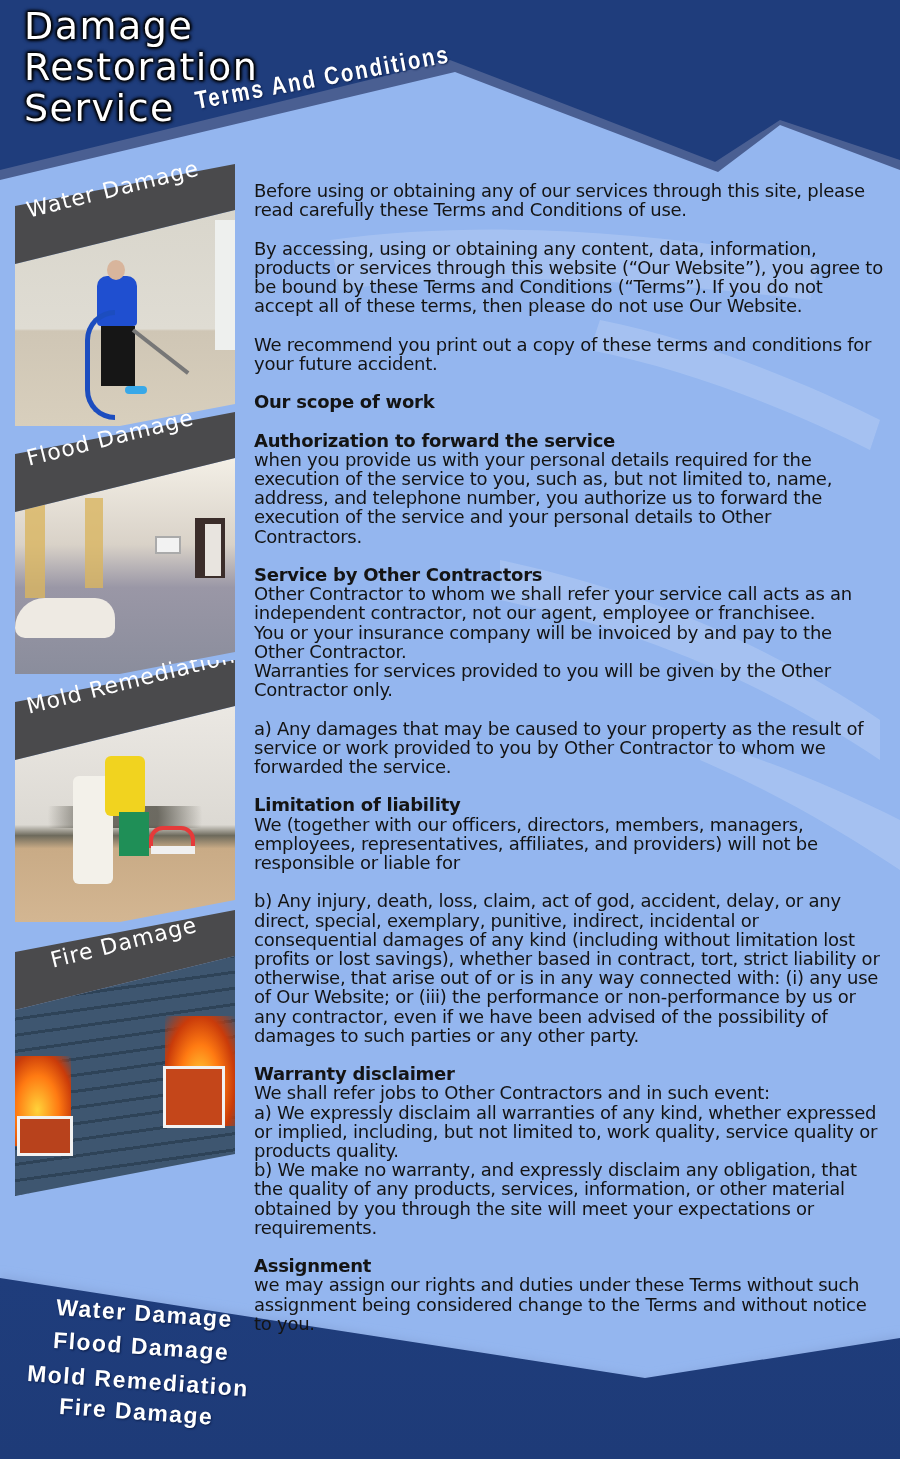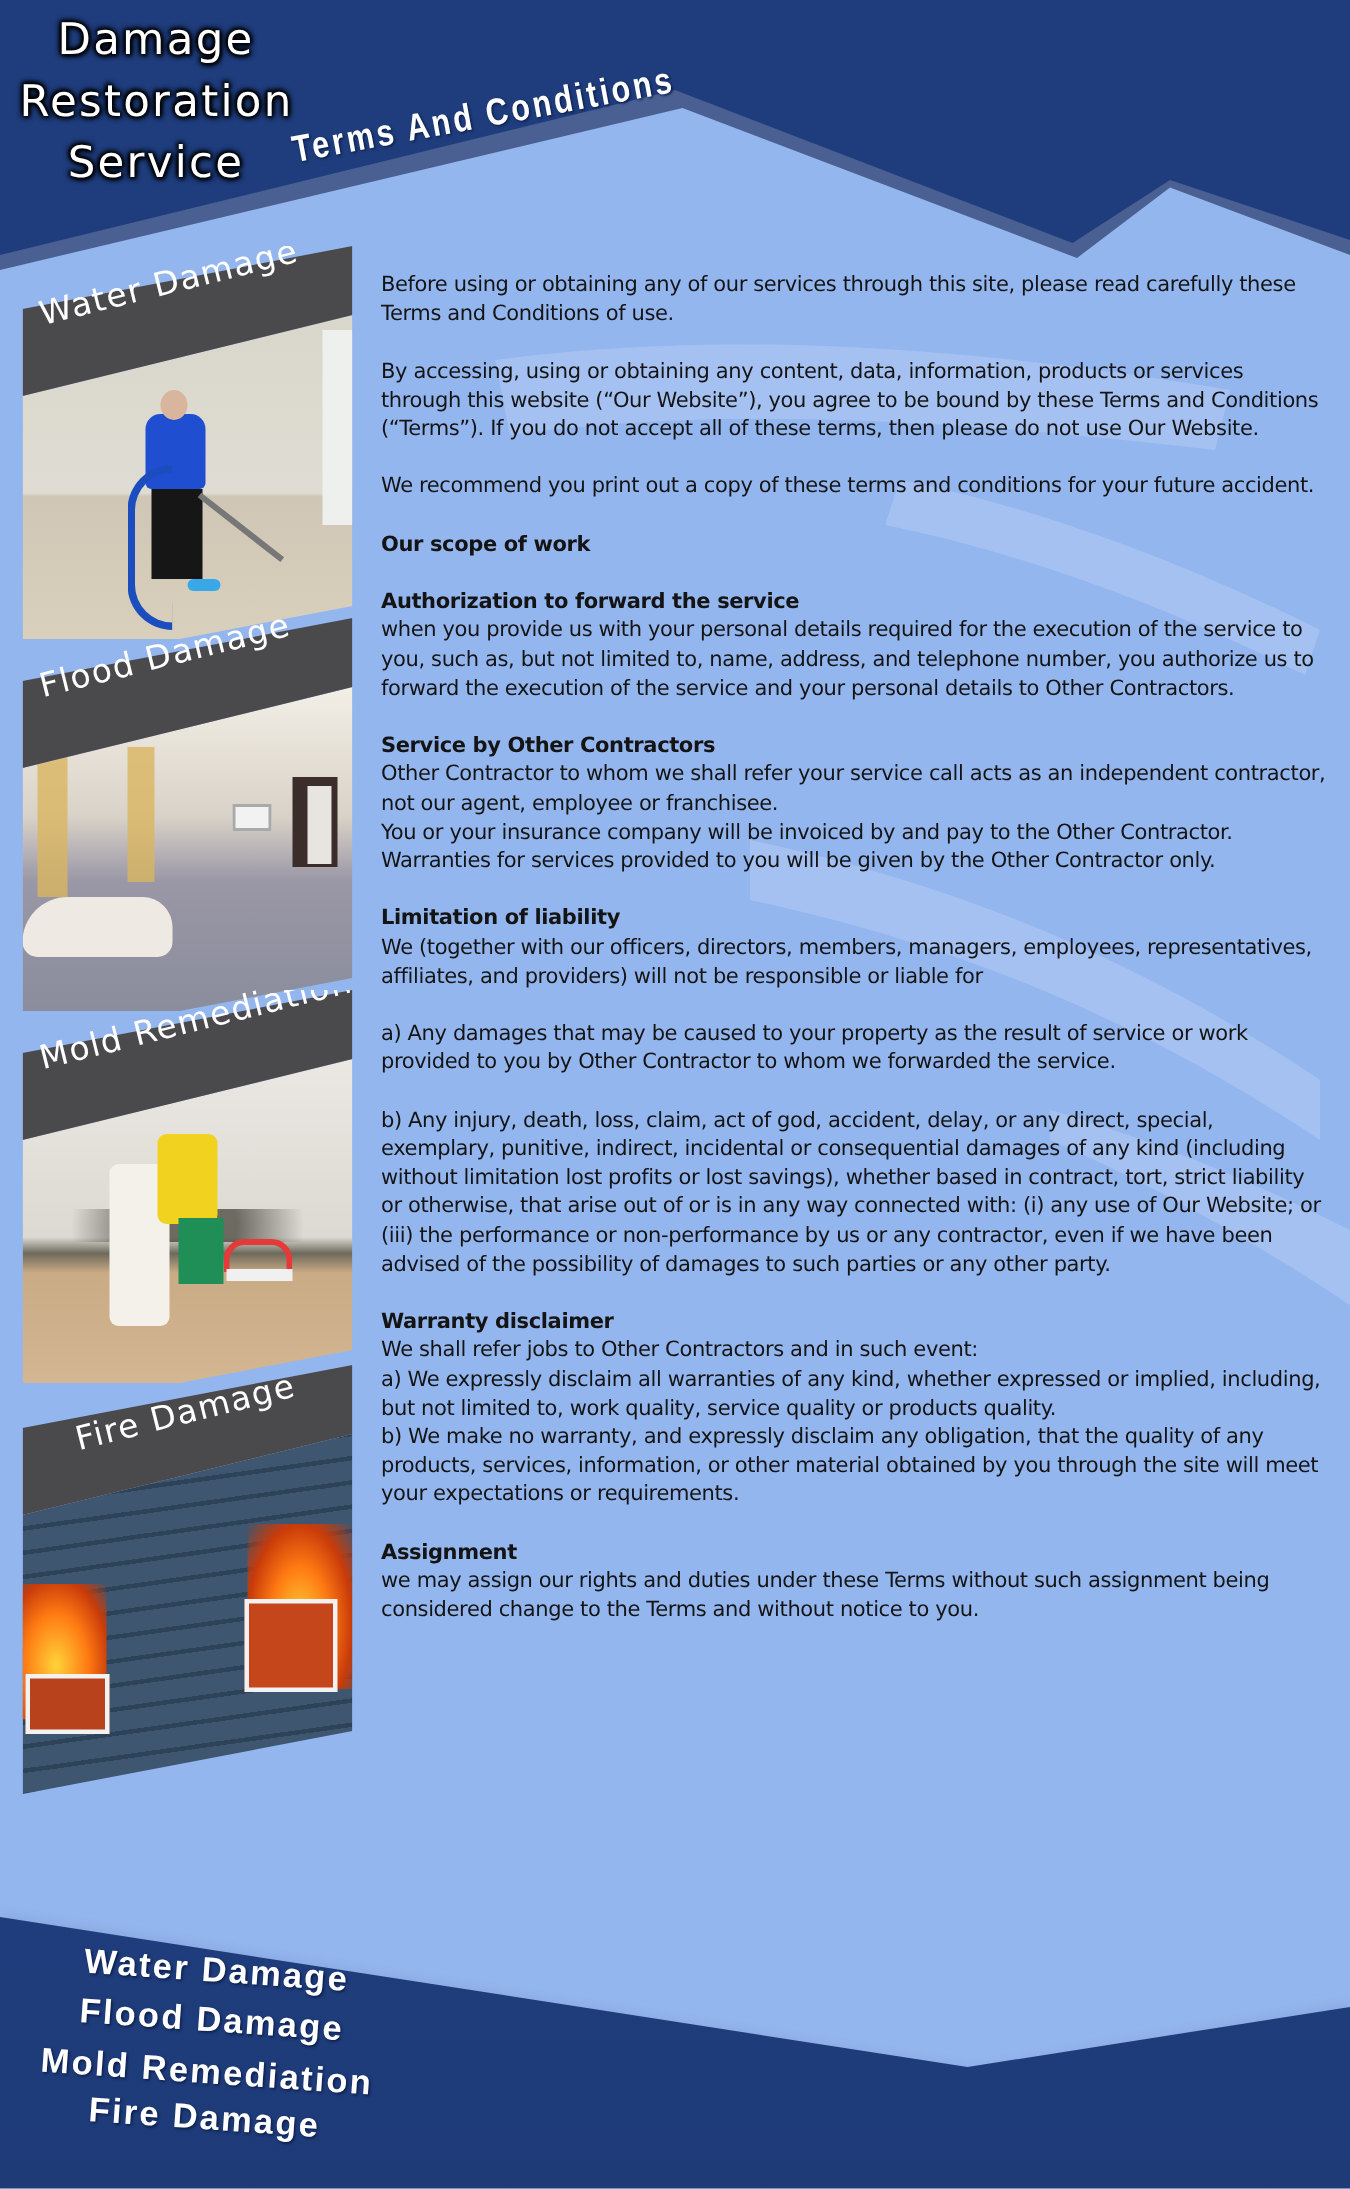--- a/index.html
+++ b/index.html
@@ -7,24 +7,24 @@
   body {
     position: relative;
     background: #94b6ef;
     font-family: "DejaVu Sans", sans-serif;
   }
   
   .bg-svg { position: absolute; left: 0; top: 0; width: 900px; height: 1459px; z-index: 0; }
 
   
   .logo {
-    position: absolute; left: 13px; top: 6px; width: 182px;
-    text-align: center; z-index: 3;
+    position: absolute; left: 24px; top: 6px; width: 182px;
+    text-align: left; z-index: 3;
     font-family: "DejaVu Sans", sans-serif;
-    color: #ffffff; font-size: 29px; line-height: 41px; letter-spacing: 1.5px;
+    color: #ffffff; font-size: 38px; line-height: 41px; letter-spacing: 1.5px;
   }
   .logo span {
     display: inline-block;
     text-shadow: 0 0 3px #000, 0 0 4px #000, 0 0 5px #000, 1px 1px 3px #000, -1px -1px 3px #000;
   }
   .tagline {
     position: absolute; left: 198px; top: 86px; z-index: 3;
     transform-origin: left bottom; transform: rotate(-10.5deg);
     font-family: "Liberation Sans", sans-serif; font-weight: bold;
     font-size: 25px; color: #fff; letter-spacing: 2.5px;
@@ -58,21 +58,21 @@
   .photo-flood { background: linear-gradient(180deg, #f3efe6 0%, #d9d2c8 40%, #9a97a6 60%, #8a8d9c 100%); }
   .photo-mold  { background: linear-gradient(180deg, #ebe8e3 0%, #dcd9d3 55%, #6d6a5c 60%, #c9ab86 66%, #d3b692 100%); }
   .photo-fire  { background: repeating-linear-gradient(172deg, #3e5670 0px, #3e5670 13px, #2e4358 13px, #2e4358 16px); }
 
   
   .deco { position: absolute; }
 
   
   .content {
     position: absolute; left: 254px; top: 181px; width: 630px; z-index: 2;
-    font-family: "DejaVu Sans", sans-serif; font-size: 14px; line-height: 19.2px;
+    font-family: "DejaVu Sans", sans-serif; font-size: 18px; line-height: 19.2px;
     color: #141414; letter-spacing: -0.25px;
   }
   .content p { margin-bottom: 19.2px; }
   .content .sec-title { font-weight: bold; display: block; }
   .content .line { display: block; }
 
   
   .footer-links {
     position: absolute; left: 20px; top: 1294px; width: 240px; z-index: 3;
     font-family: "Liberation Sans", sans-serif; font-weight: bold;
@@ -188,26 +188,26 @@
 
   <p>
     <span class="sec-title">Service by Other Contractors</span>
     <span class="line">Other Contractor to whom we shall refer your service call acts as an independent contractor, not our agent, employee or franchisee.</span>
     <span class="line">You or your insurance company will be invoiced by and pay to the Other Contractor.</span>
     <span class="line">Warranties for services provided to you will be given by the Other Contractor only.</span>
   </p>
 
 
   <p>
+    <span class="line">a) Any damages that may be caused to your property as the result of service or work provided to you by Other Contractor to whom we forwarded the service.</span>
+  </p>
+
+  <p>
     <span class="sec-title">Limitation of liability</span>
     <span class="line">We (together with our officers, directors, members, managers, employees, representatives, affiliates, and providers) will not be responsible or liable for</span>
-  </p>
-
-  <p>
-    <span class="line">a) Any damages that may be caused to your property as the result of service or work provided to you by Other Contractor to whom we forwarded the service.</span>
   </p>
 
   <p>
     <span class="line">b) Any injury, death, loss, claim, act of god, accident, delay, or any direct, special, exemplary, punitive, indirect, incidental or consequential damages of any kind (including without limitation lost profits or lost savings), whether based in contract, tort, strict liability or otherwise, that arise out of or is in any way connected with: (i) any use of Our Website; or (iii) the performance or non-performance by us or any contractor, even if we have been advised of the possibility of damages to such parties or any other party.</span>
   </p>
 
   <p>
     <span class="sec-title">Warranty disclaimer</span>
     <span class="line">We shall refer jobs to Other Contractors and in such event:</span>
     <span class="line">a) We expressly disclaim all warranties of any kind, whether expressed or implied, including, but not limited to, work quality, service quality or products quality.</span>

